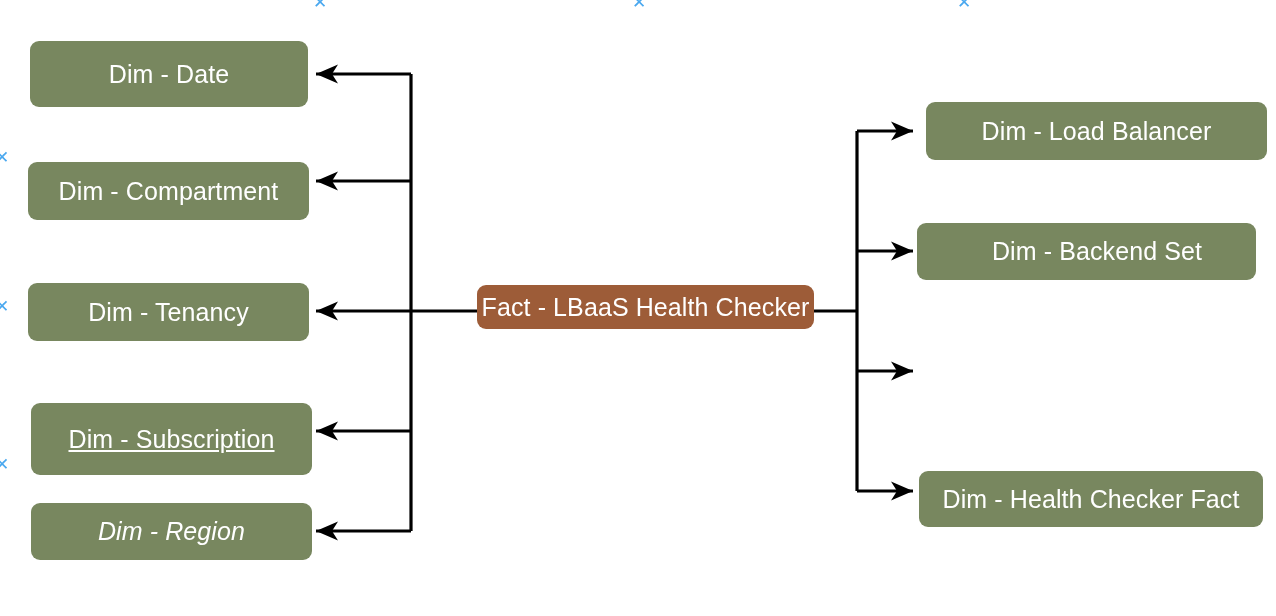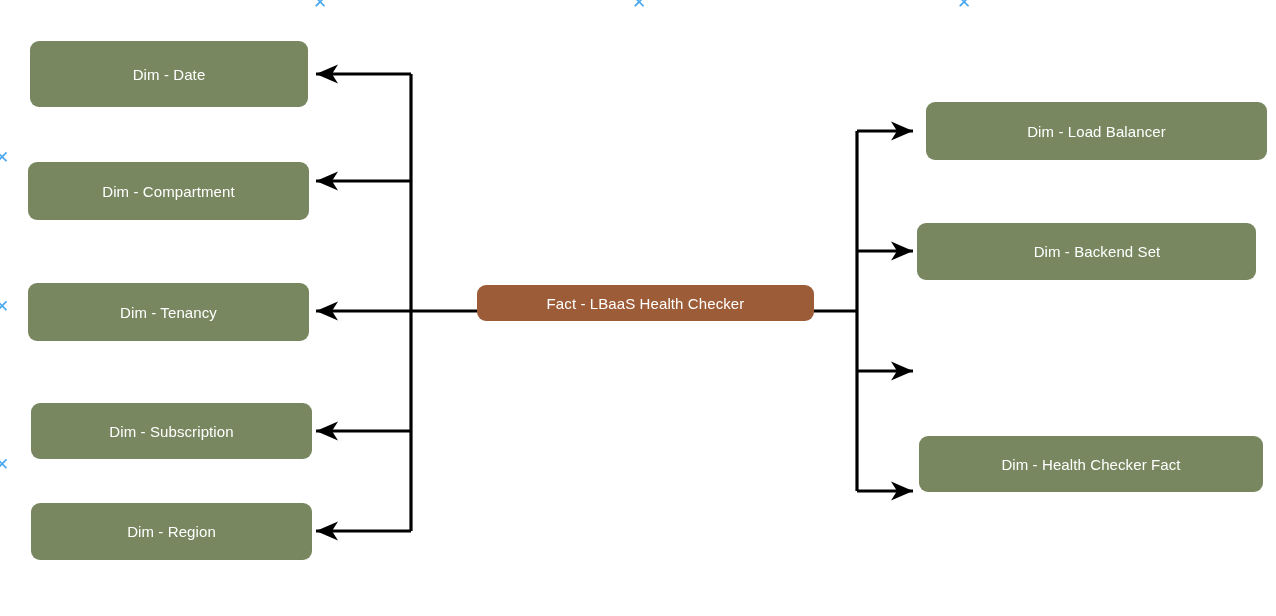--- a/index.html
+++ b/index.html
@@ -27,21 +27,21 @@
     pointer-events: none;
   }
   .node {
     position: absolute;
     box-sizing: border-box;
     border-radius: 9px;
     display: flex;
     align-items: center;
     justify-content: center;
     color: #ffffff;
-    font-size: 15px;
+    font-size: 25px;
     font-weight: 400;
     letter-spacing: 0.1px;
     line-height: 1;
     white-space: nowrap;
     text-align: center;
   }
   .node-dim {
     background: #78875f;
   }
   .node-fact {
@@ -102,42 +102,42 @@
   </div>
 
   <div class="node node-dim" style="left:28px; top:283px; width:281px; height:58px;">
     <span class="node-label">Dim - Tenancy</span>
   </div>
 
   <div class="node node-dim" style="left:28px; top:162px; width:281px; height:58px;">
     <span class="node-label">Dim - Compartment</span>
   </div>
 
-  <div class="node node-dim" style="left:31px; top:403px; width:281px; height:56px;">
+  <div class="node node-dim" style="left:31px; top:403px; width:281px; height:72px;text-decoration:underline;">
     <span class="node-label">Dim - Subscription</span>
   </div>
 
-  <div class="node node-dim" style="left:31px; top:503px; width:281px; height:57px;">
+  <div class="node node-dim" style="left:31px; top:503px; width:281px; height:57px;font-style:italic;">
     <span class="node-label">Dim - Region</span>
   </div>
 
-  <div class="node node-fact" style="left:477px; top:285px; width:337px; height:36px;">
+  <div class="node node-fact" style="left:477px; top:285px; width:337px; height:44px;">
     <span class="node-label">Fact - LBaaS Health Checker</span>
   </div>
 
   <div class="node node-dim" style="left:919px; top:102px; width:341px; height:58px;margin-left:7px;">
     <span class="node-label">Dim - Load Balancer</span>
   </div>
 
   <div class="node node-dim" style="left:917px; top:223px; width:339px; height:57px;padding-left:21px;">
     <span class="node-label">Dim - Backend Set</span>
   </div>
 
 
-  <div class="node node-dim" style="left:919px; top:436px; width:344px; height:56px;text-align:right;">
+  <div class="node node-dim" style="left:919px; top:471px; width:344px; height:56px;text-align:right;">
     <span class="node-label">Dim - Health Checker Fact</span>
   </div>
 
   <div class="xmark" style="left:313px; top:-6px;">✕</div>
   <div class="xmark" style="left:632px; top:-6px;">✕</div>
   <div class="xmark" style="left:957px; top:-6px;">✕</div>
   <div class="xmark" style="left:-5px; top:149px;">✕</div>
   <div class="xmark" style="left:-5px; top:298px;">✕</div>
   <div class="xmark" style="left:-5px; top:456px;">✕</div>
 

